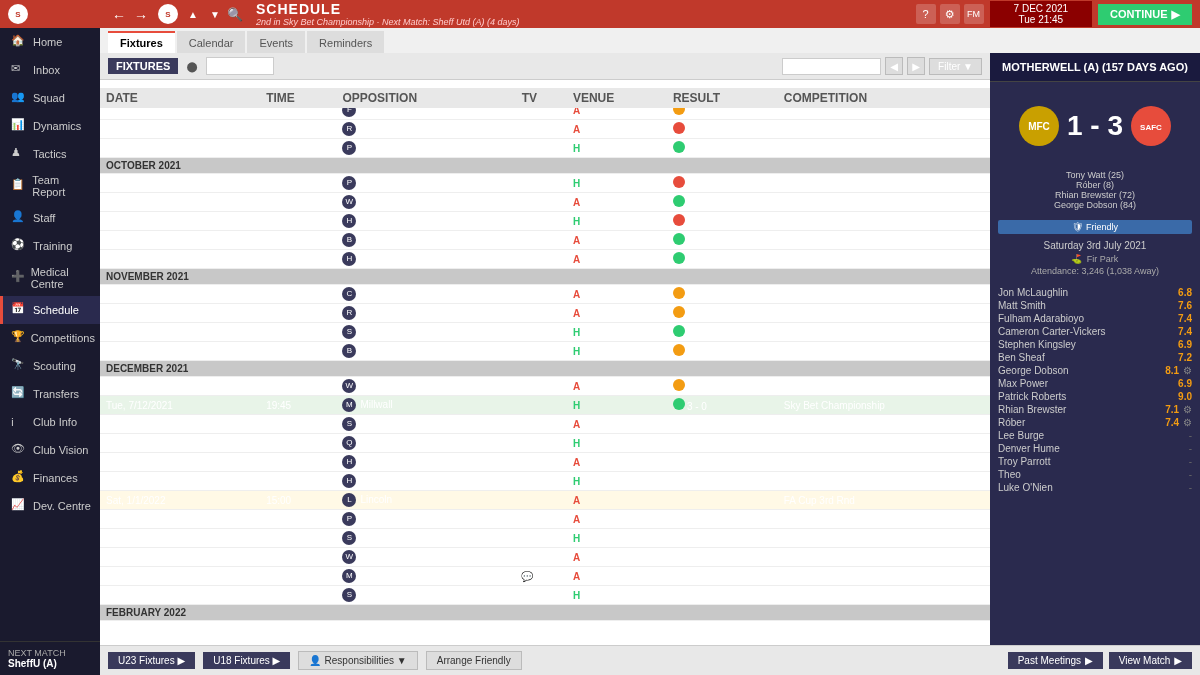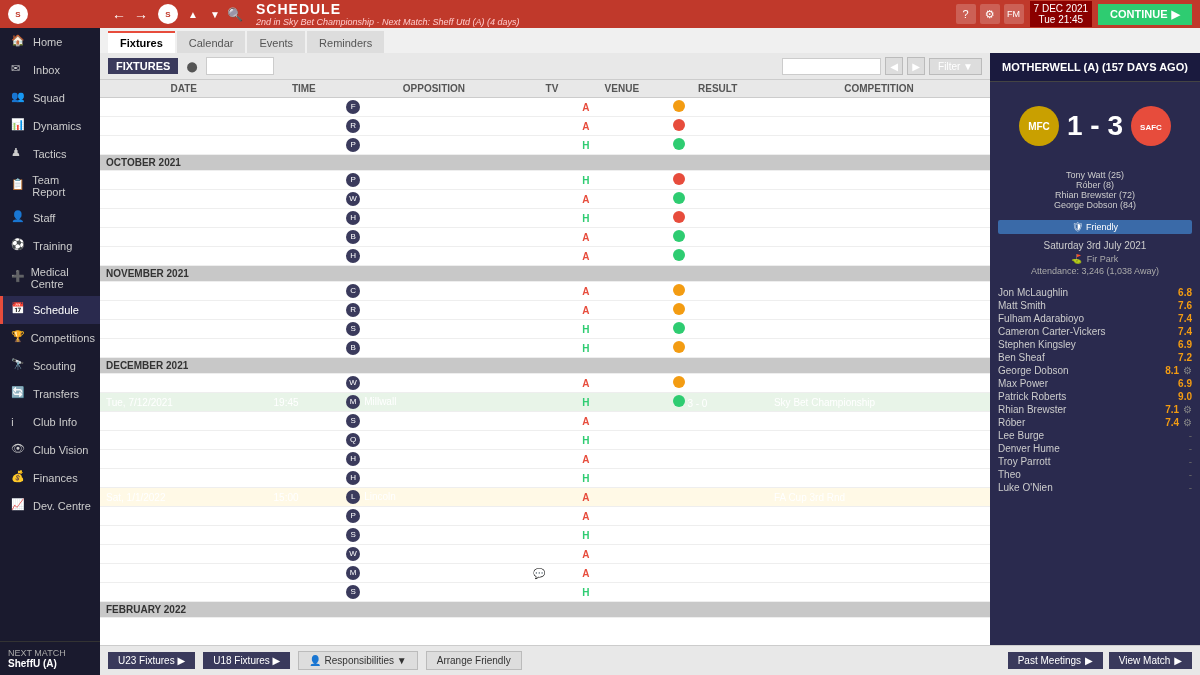--- a/index.html
+++ b/index.html
@@ -19,21 +19,21 @@
     
     .topbar { position: absolute; left: 100px; top: 0; right: 0; height: 28px; background: #c0392b; display: flex; align-items: center; padding: 0 8px; }
     .nav-btn { background: none; border: none; color: #fff; cursor: pointer; font-size: 14px; padding: 0 4px; }
     .team-logo { width: 20px; height: 20px; background: #fff; border-radius: 50%; margin: 0 6px; display: flex; align-items: center; justify-content: center; font-size: 8px; color: #c0392b; font-weight: bold; }
     .page-title-block { margin-left: 8px; }
     .page-title { font-size: 14px; font-weight: bold; color: #fff; letter-spacing: 1px; }
     .page-subtitle { font-size: 9px; color: #ffcccc; font-style: italic; }
     .topbar-right { margin-left: auto; display: flex; align-items: center; gap: 6px; }
     .topbar-icons { display: flex; gap: 4px; align-items: center; }
     .topbar-icon-btn { background: rgba(255,255,255,0.2); border: none; color: #fff; width: 20px; height: 20px; cursor: pointer; font-size: 11px; display: flex; align-items: center; justify-content: center; border-radius: 2px; }
-    .date-block { background: #8b0000; padding: 2px 4px; font-size: 10px; text-align: center; }
+    .date-block { background: #8b0000; padding: 2px 24px; font-size: 10px; text-align: center; }
     .continue-btn { background: #2ecc71; border: none; color: #fff; padding: 4px 12px; font-size: 11px; font-weight: bold; cursor: pointer; display: flex; align-items: center; gap: 4px; }
 
     
     .tabs { position: absolute; left: 100px; top: 28px; right: 0; height: 25px; background: #f0f0f0; display: flex; align-items: flex-end; padding: 0 8px; }
     .tab { padding: 4px 12px; font-size: 11px; cursor: pointer; border-top: 2px solid transparent; color: #555; background: #ddd; margin-right: 2px; }
     .tab.active { background: #fff; color: #000; font-weight: bold; border-top: 2px solid #e74c3c; }
 
     
     .main { position: absolute; left: 100px; top: 53px; right: 0; bottom: 0; background: #f5f5f5; display: flex; }
 
@@ -43,21 +43,21 @@
     .fixtures-label { background: #3a3a5c; color: #fff; padding: 2px 8px; font-size: 11px; font-weight: bold; }
     .fixtures-dropdown { background: #fff; border: 1px solid #ccc; padding: 2px 6px; font-size: 11px; cursor: pointer; display: flex; align-items: center; gap: 4px; }
     .toolbar-right { margin-left: auto; display: flex; align-items: center; gap: 4px; }
     .season-dropdown { background: #fff; border: 1px solid #ccc; padding: 2px 6px; font-size: 10px; cursor: pointer; }
     .nav-arrow { background: #ddd; border: 1px solid #bbb; width: 18px; height: 18px; cursor: pointer; display: flex; align-items: center; justify-content: center; font-size: 10px; }
     .filter-btn { background: #ddd; border: 1px solid #bbb; padding: 2px 8px; font-size: 10px; cursor: pointer; }
 
     
     .fixtures-table { flex: 1; overflow-y: auto; background: #fff; }
     .fixtures-table table { width: 100%; border-collapse: collapse; }
-    .fixtures-table th { background: #e8e8e8; padding: 3px 6px; text-align: center; font-size: 10px; color: #555; border-bottom: 1px solid #ccc; position: sticky; top: 0; }
+    .fixtures-table th { background: #e8e8e8; padding: 3px 6px; text-align: left; font-size: 12px; color: #555; border-bottom: 1px solid #ccc; position: sticky; top: 8px; }
     .fixtures-table td { padding: 2px 6px; font-size: 10px; border-bottom: 1px solid #eee; }
     .month-header { background: #c8c8c8; padding: 2px 6px; font-size: 10px; font-weight: bold; color: #333; }
     .month-row td { background: #c8c8c8; font-weight: bold; color: #333; }
     .highlighted-row td { background: #e8f4e8; }
     .fa-cup-row td { background: #fff9e6; }
     .result-circle { width: 12px; height: 12px; border-radius: 50%; display: inline-block; margin-right: 2px; }
     .result-w { background: #2ecc71; }
     .result-d { background: #f39c12; }
     .result-l { background: #e74c3c; }
     .team-icon { width: 14px; height: 14px; display: inline-block; background: #3a3a5c; border-radius: 50%; margin-right: 4px; vertical-align: middle; font-size: 8px; text-align: center; line-height: 14px; color: #fff; }

